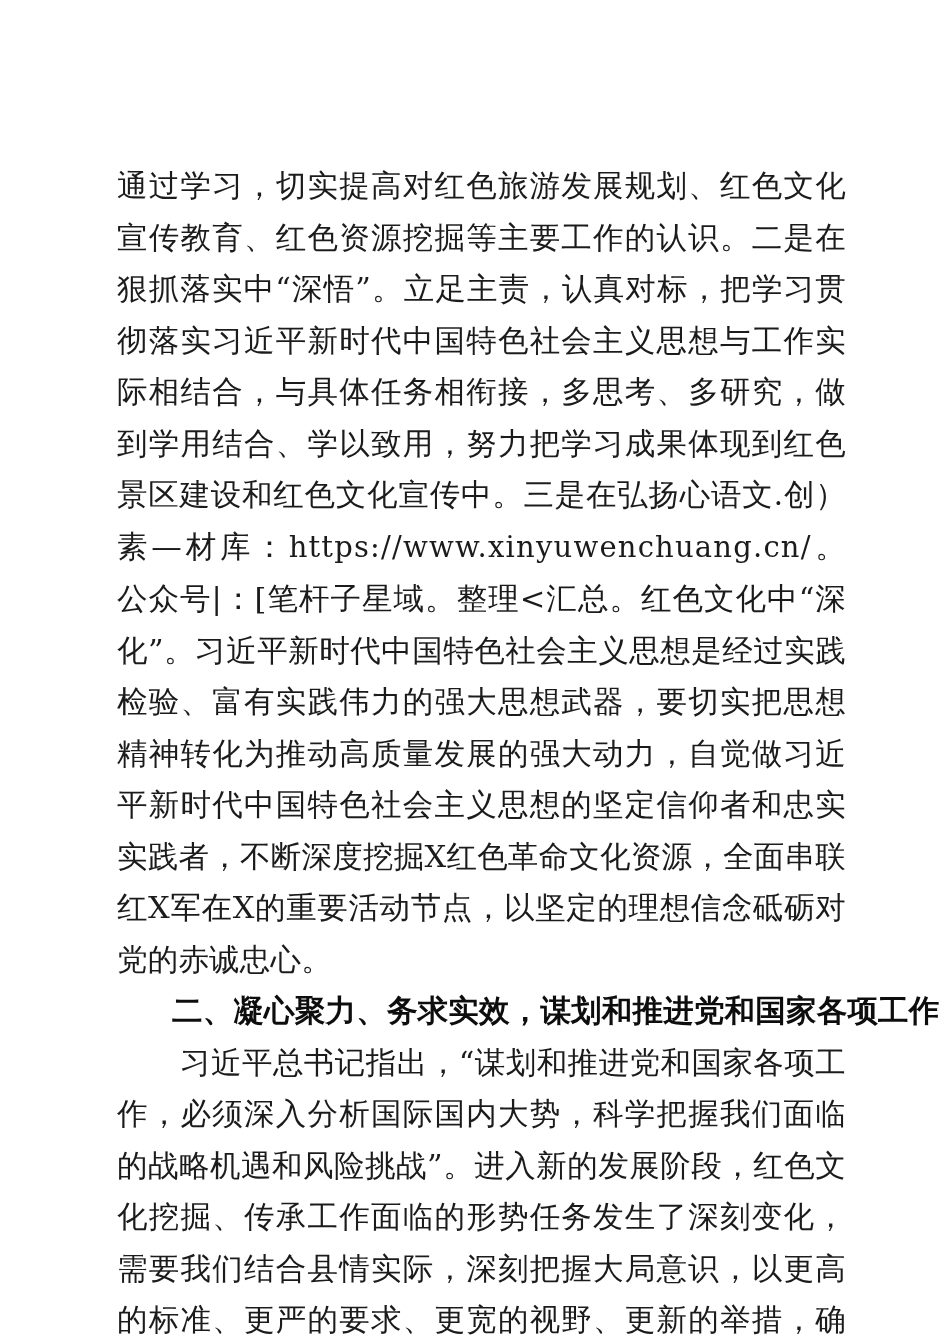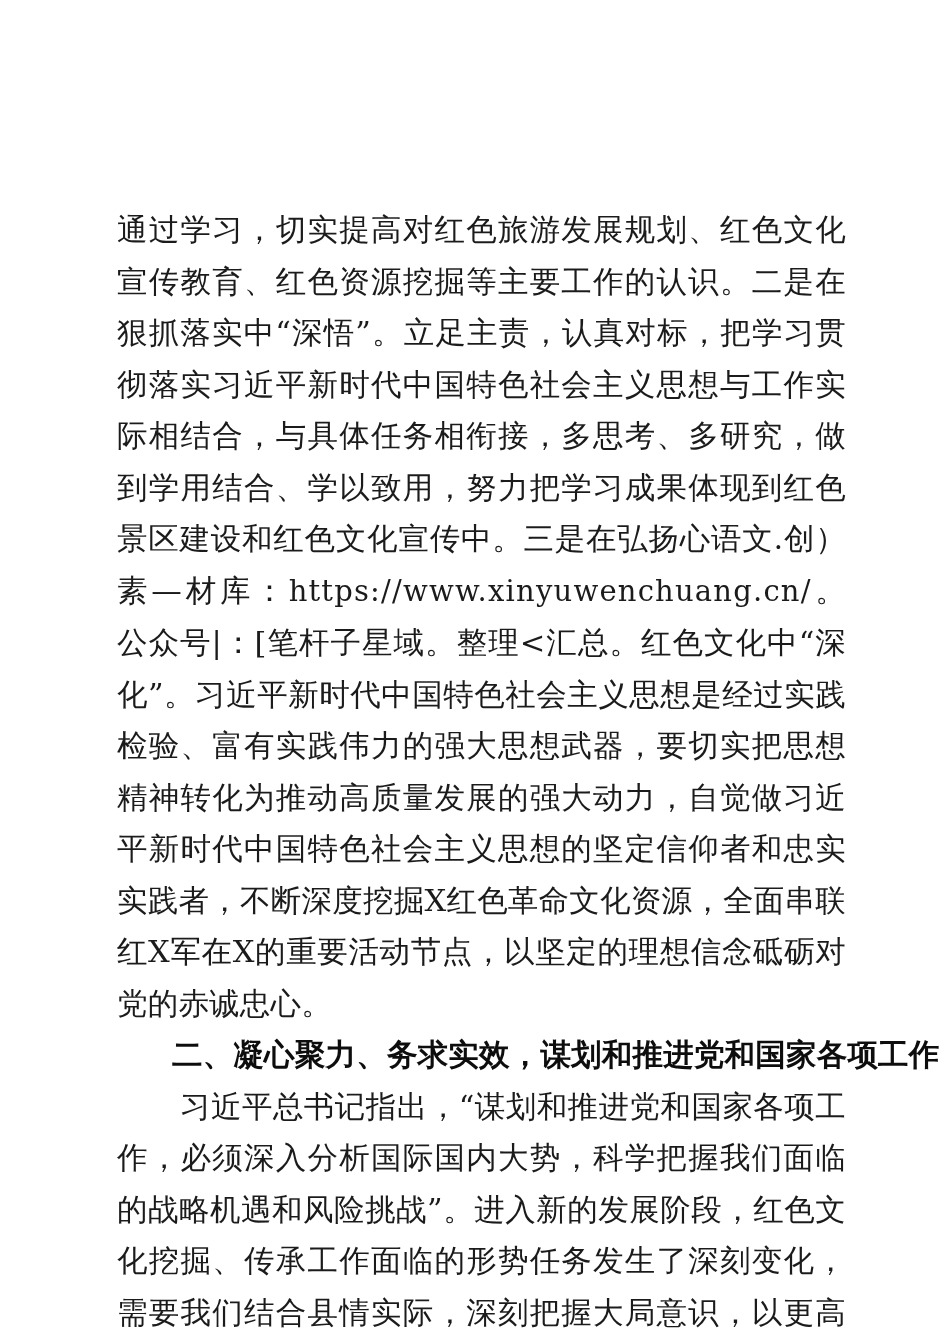--- a/index.html
+++ b/index.html
@@ -36,21 +36,20 @@
     color: #1b1b1b;
     letter-spacing: 0.2px;
     word-break: break-all;
     -webkit-font-smoothing: antialiased;
   }
   .para.indent2 {
     text-indent: 63px;
   }
   .para.cont {
     text-indent: 0;
-    margin-top: 44px;
   }
   .heading {
     font-family: "DejaVu Serif", "Liberation Serif", serif;
     font-size: 30.5px;
     line-height: 51.5px;
     font-weight: bold;
     text-indent: 55px;
     text-align: left;
     margin: 0;
     color: #0d0d0d;

